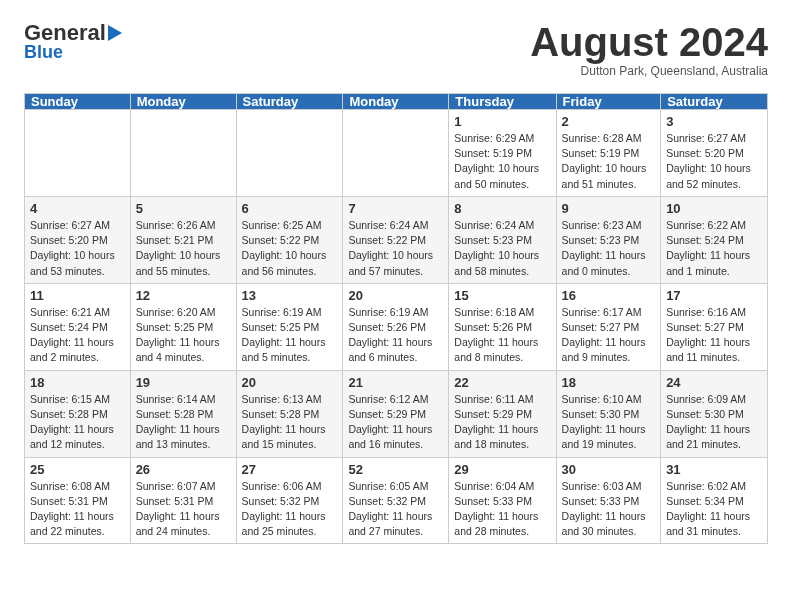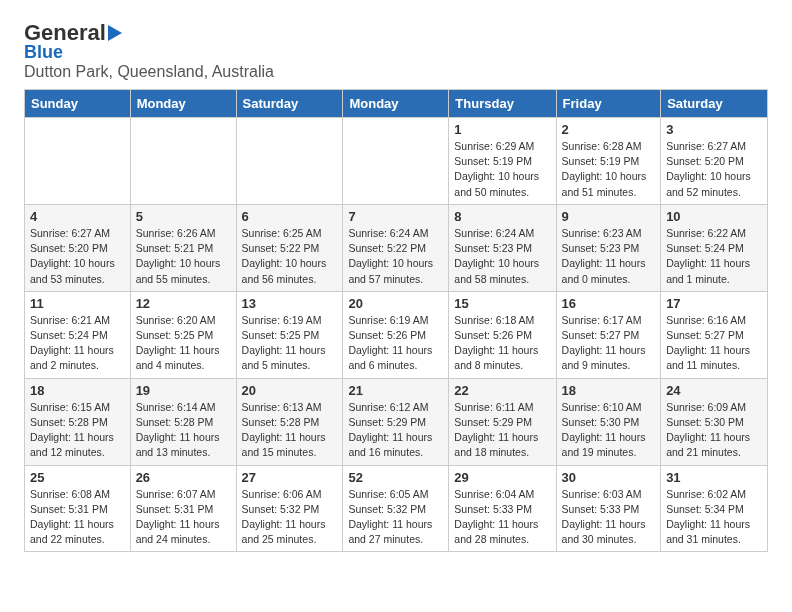--- a/index.html
+++ b/index.html
@@ -7,22 +7,21 @@
       font-family: Arial, sans-serif;
       background: #fff;
       width: 792px;
       min-height: 612px;
       padding: 20px 24px;
     }
     .header-section {
       display: flex;
       align-items: flex-start;
       justify-content: space-between;
-      margin-bottom: 8px;
-      flex-direction: column;
+      margin-bottom: 15px;
     }
     .logo {
       display: flex;
       flex-direction: column;
       align-items: flex-start;
     }
     .logo-arrow {
       width: 0; height: 0;
       border-top: 8px solid transparent;
       border-bottom: 8px solid transparent;
@@ -38,32 +37,32 @@
     .title-section {
       text-align: right;
     }
     .month-title {
       font-size: 40px;
       font-weight: bold;
       color: #333;
       line-height: 1.1;
     }
     .location-subtitle {
-      font-size: 16px;
+      font-size: 12px;
       color: #555;
     }
     table {
       width: 100%;
       border-collapse: collapse;
       font-size: 11px;
     }
     thead th {
       background-color: #2a6db5;
       color: #fff;
-      padding: 6px 6px;
+      padding: 0 6px;
       text-align: left;
       font-size: 13px;
       font-weight: bold;
       border: 1px solid #ccc;
     }
     tbody td {
       border: 1px solid #ccc;
       vertical-align: top;
       padding: 4px 5px;
       height: 80px;
@@ -94,20 +93,21 @@
 
 <div class="header-section">
   <div class="logo">
     <div class="logo-line">
       <span style="font-size:22px;font-weight:bold;color:#333;">General</span>
       <span class="logo-arrow"></span>
     </div>
     <span style="font-size:18px;font-weight:bold;color:#1a6bbd;margin-top:-4px;">Blue</span>
   </div>
   <div class="title-section">
+    <div class="month-title">August 2024</div>
     <div class="location-subtitle">Dutton Park, Queensland, Australia</div>
   </div>
 </div>
 
 <table>
   <thead>
     <tr>
       <th>Sunday</th>
       <th>Monday</th>
       <th>Saturday</th>

